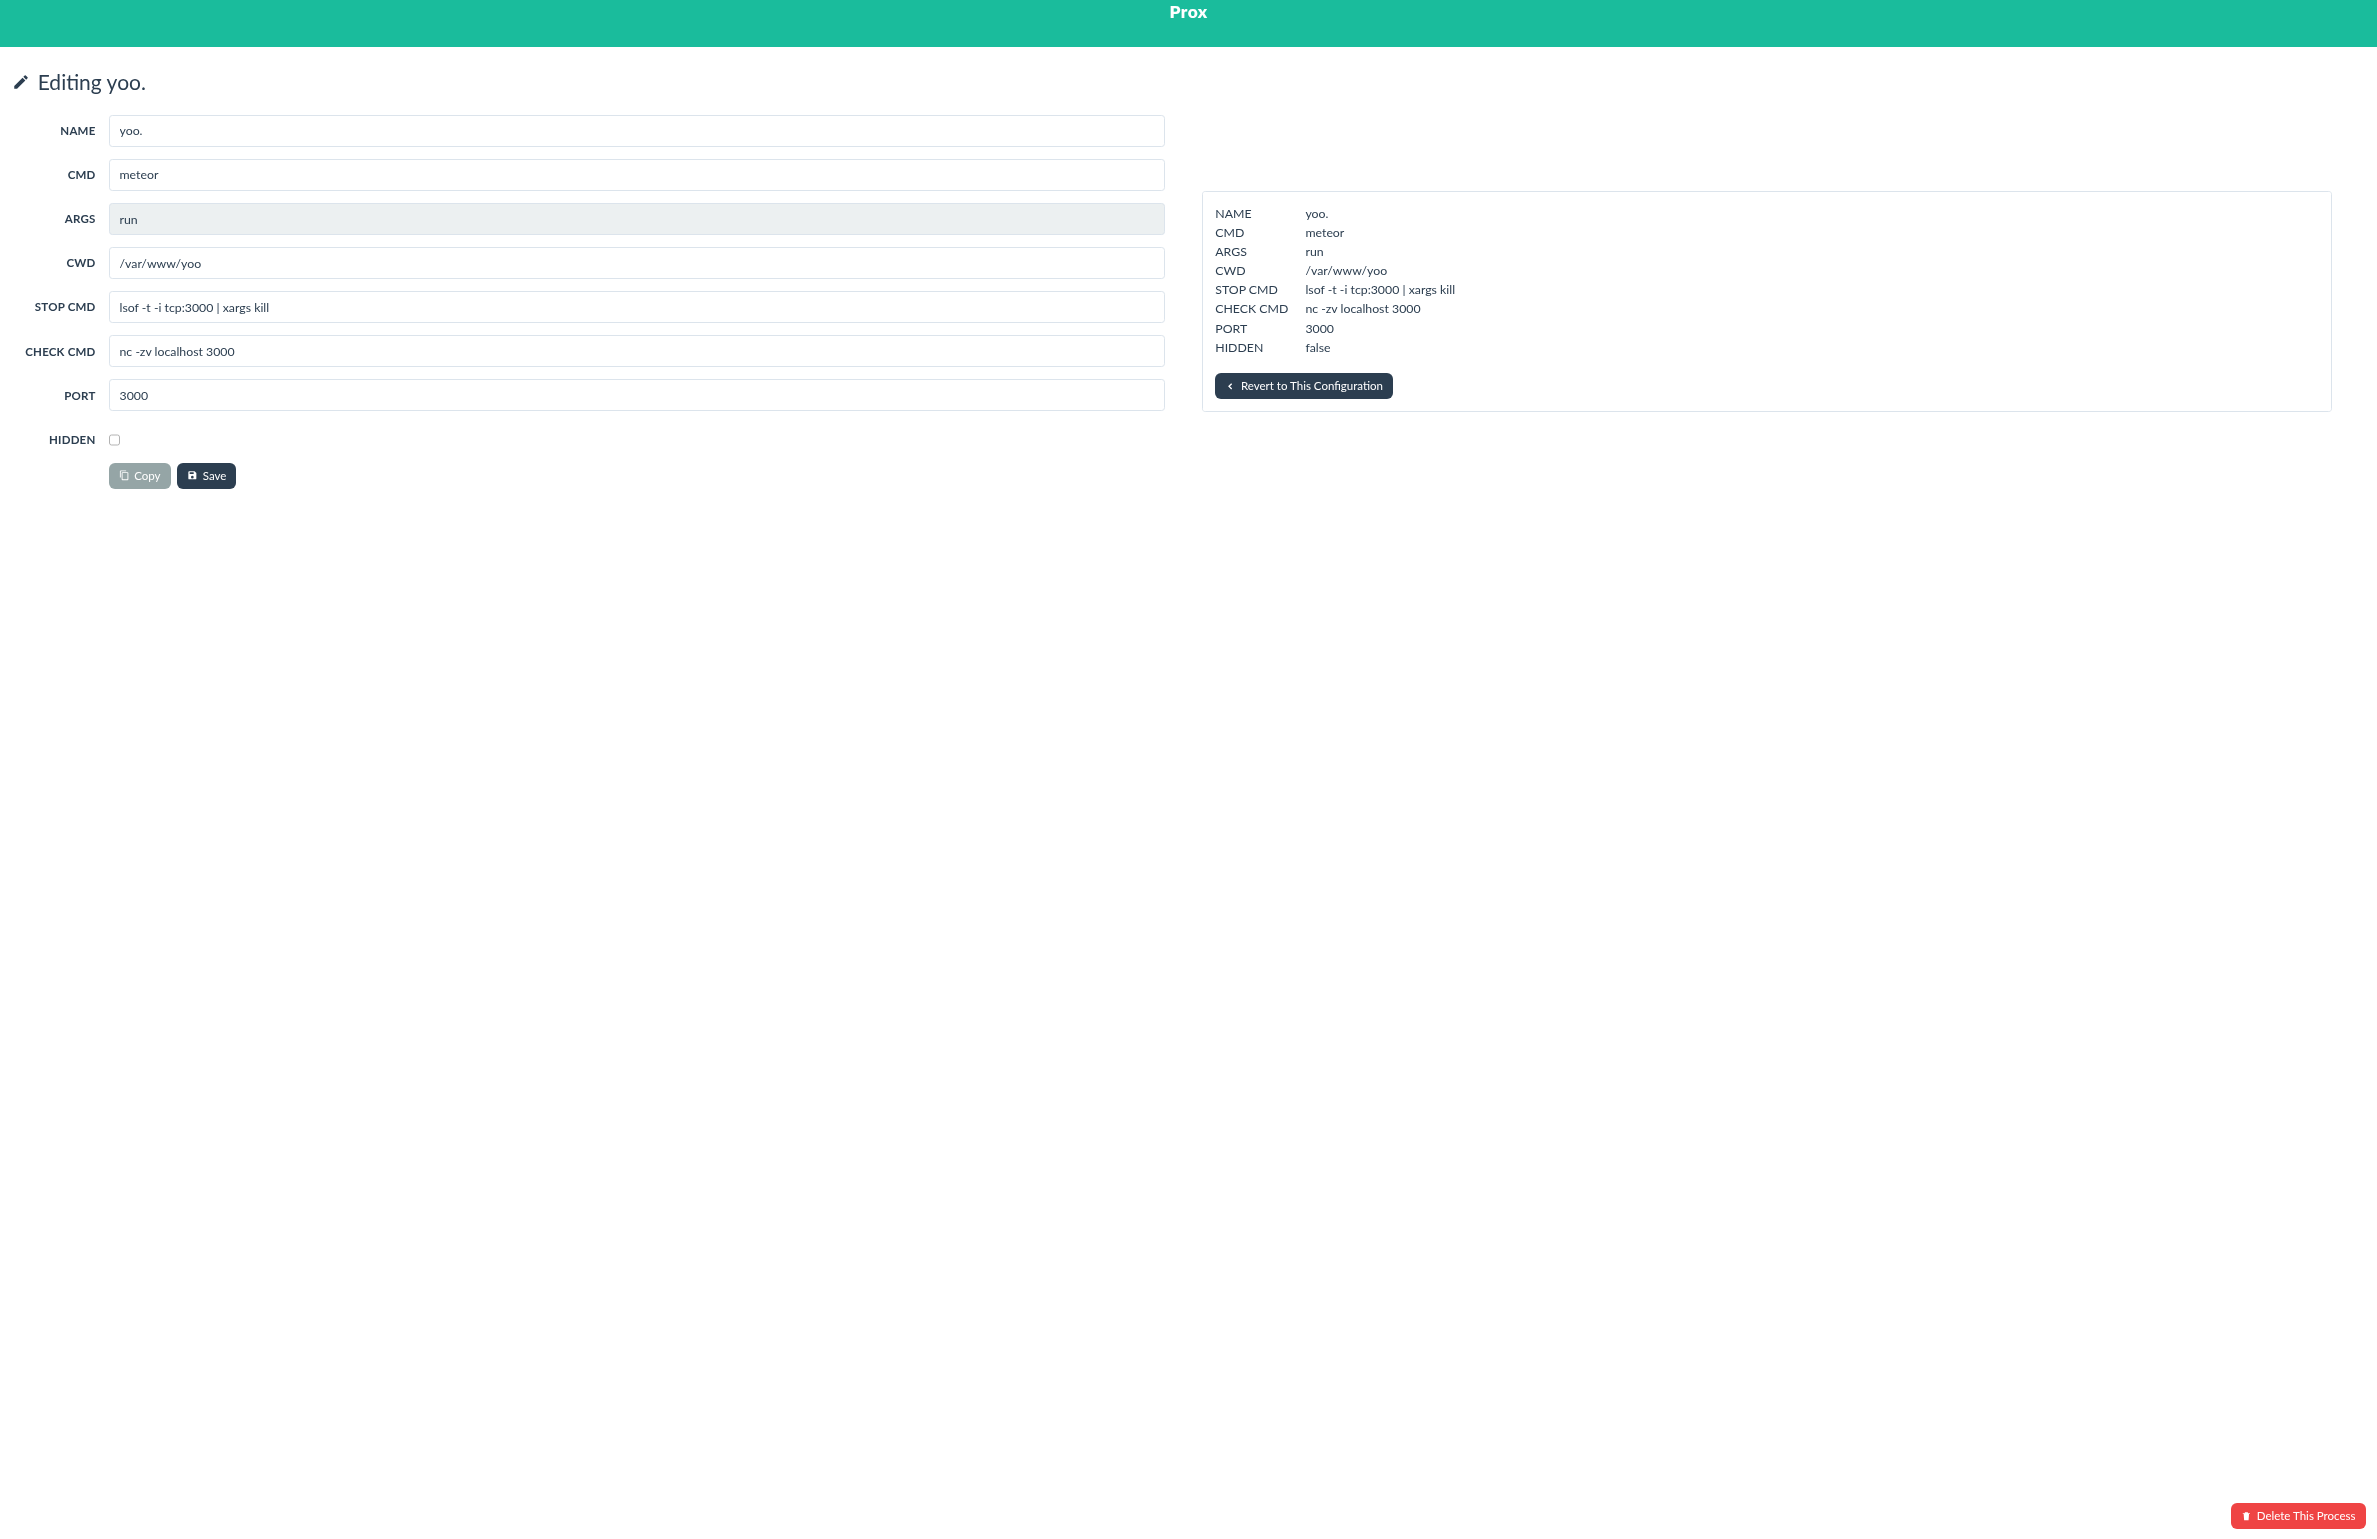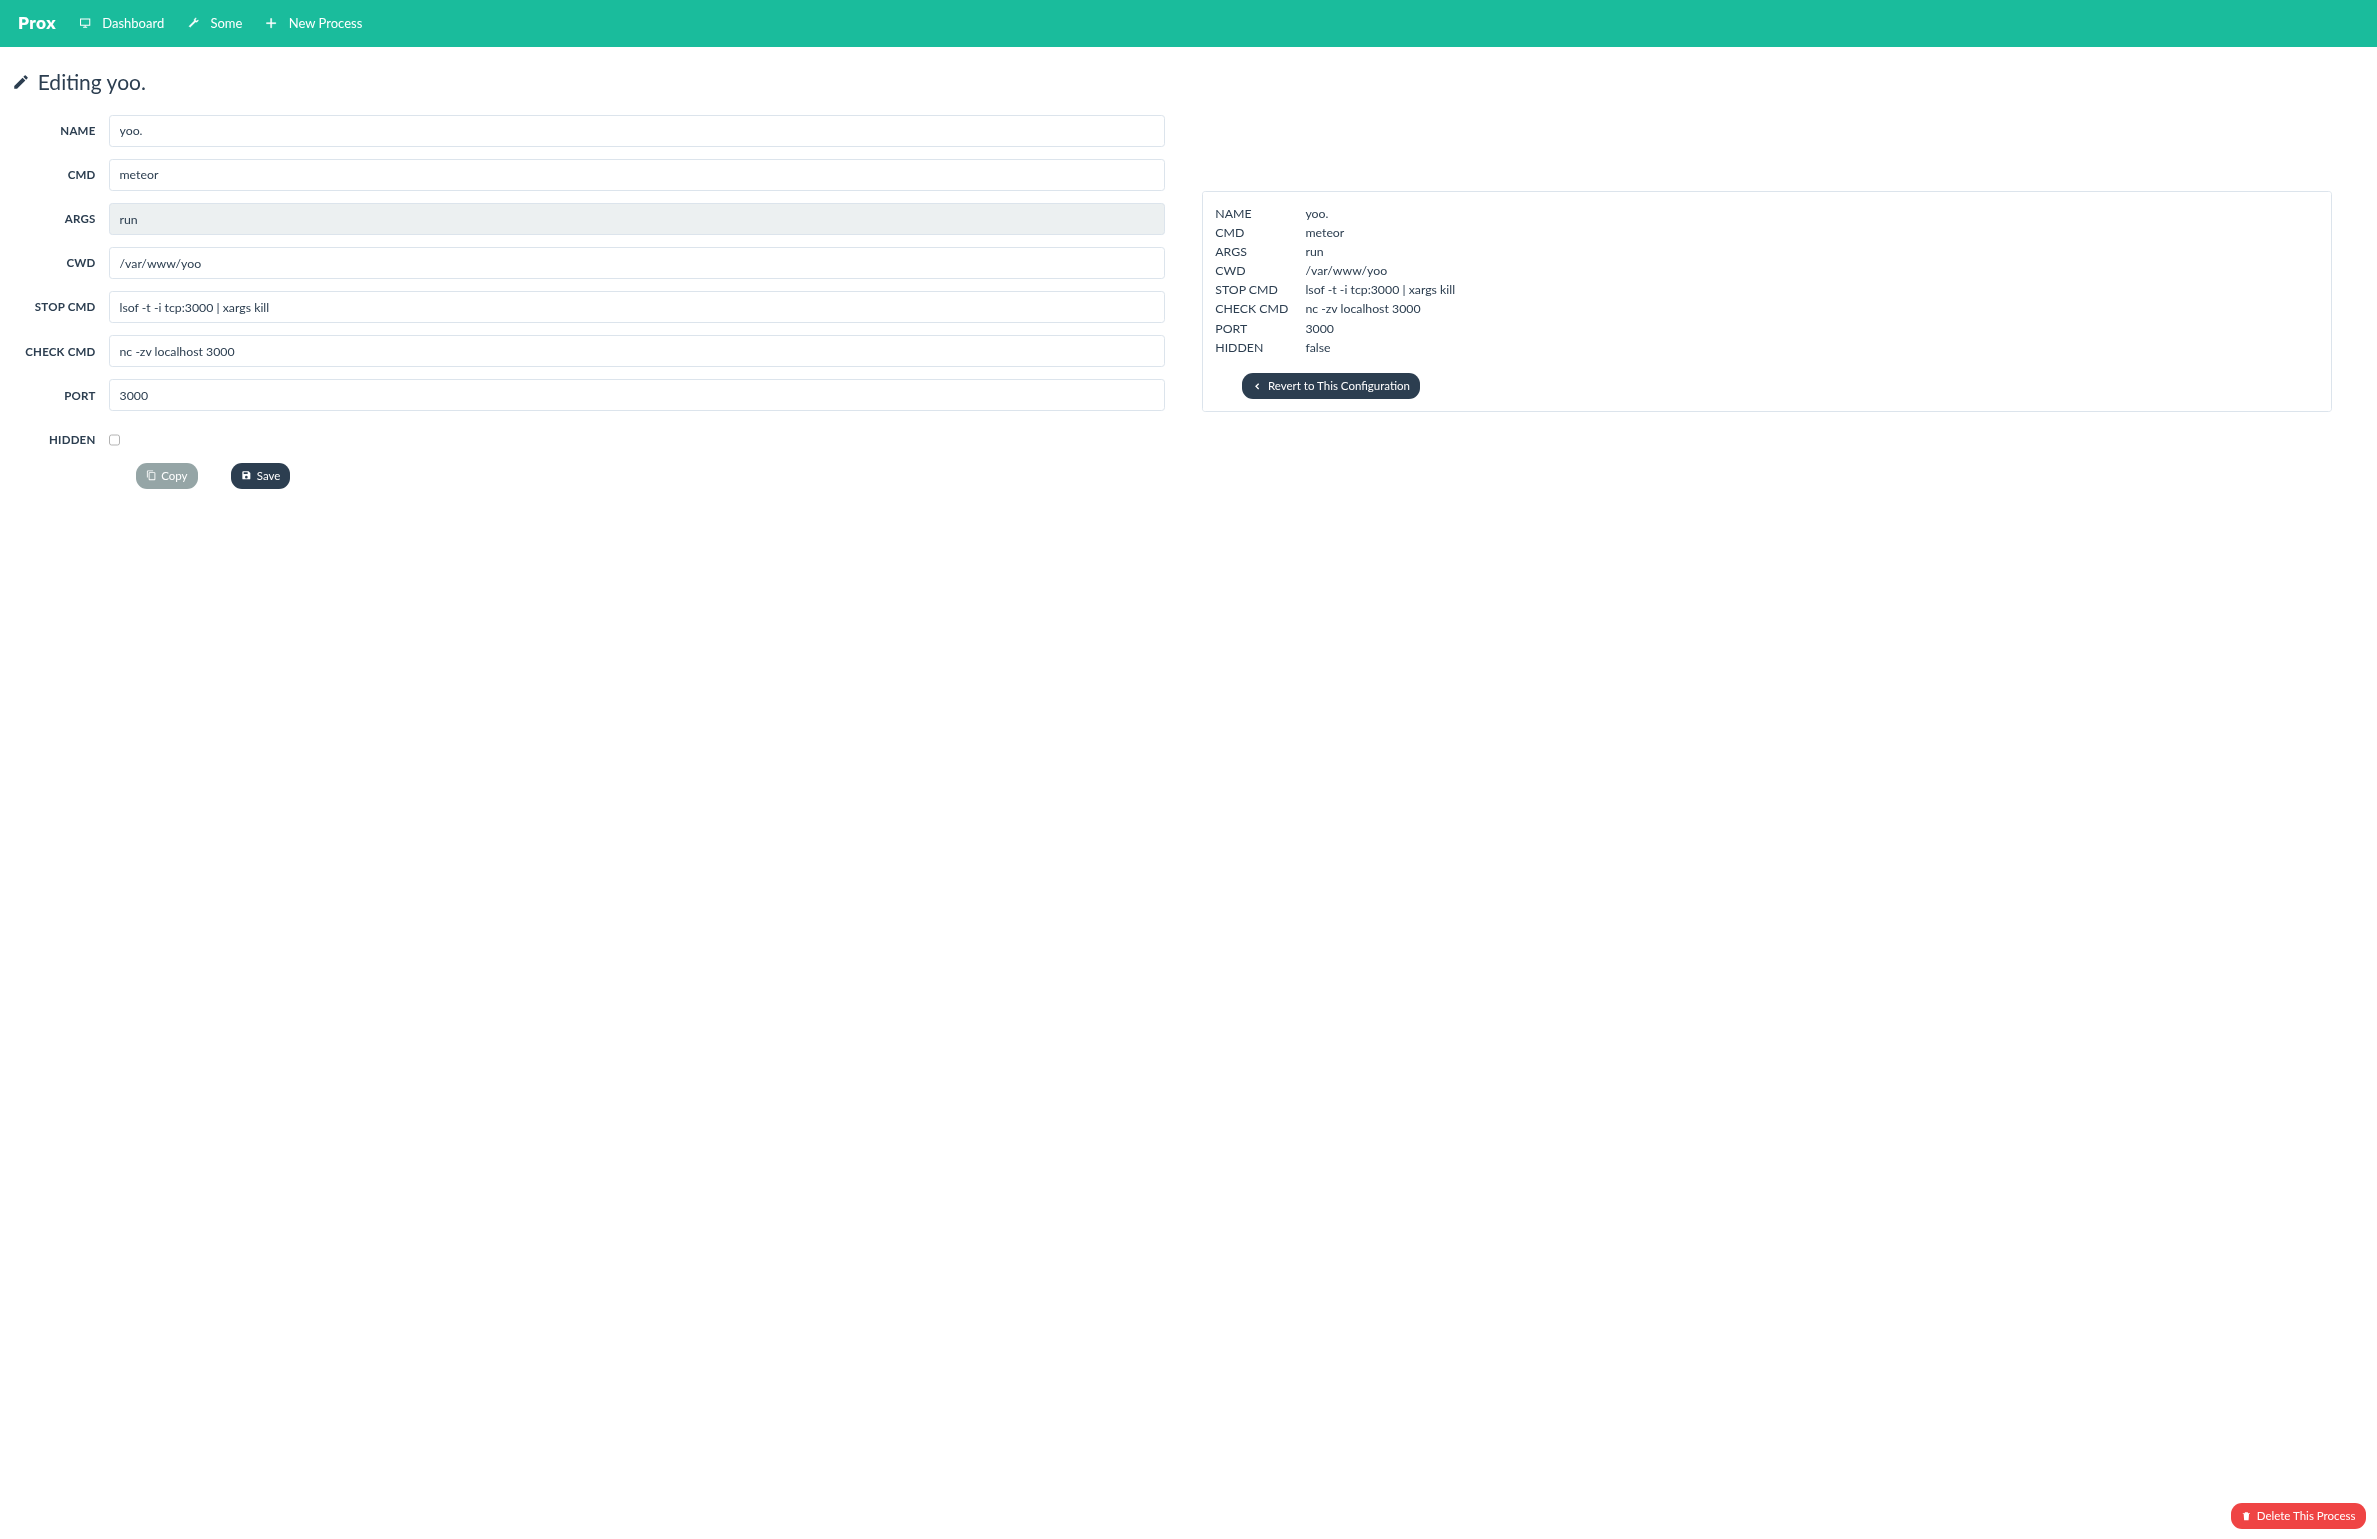--- a/index.html
+++ b/index.html
@@ -14,20 +14,21 @@
 
   
   .navbar {
     background: #1abc9c;
     color: #fff;
     display: flex;
     align-items: center;
     height: 47px;
     padding: 0 18px;
     gap: 23px;
+    flex-direction: column;
   }
   .navbar .brand {
     font-weight: 800;
     font-size: 17.3px;
     letter-spacing: 0.4px;
   }
   .navbar a.nav-link {
     color: #fff;
     text-decoration: none;
     font-weight: 400;
@@ -105,28 +106,27 @@
     accent-color: #bdc3c7;
     opacity: .55;
   }
 
   
   .btn {
     display: inline-flex;
     align-items: center;
     gap: 5px;
     border: none;
-    border-radius: 11px;
+    border-radius: 6px;
     padding: 6.6px 10px;
     font-size: 11.5px;
     font-weight: 400;
     color: #fff;
     cursor: pointer;
     font-family: inherit;
-    margin-left: 27px;
   }
   .btn svg { width: 10.7px; height: 10.7px; fill: currentColor; }
   .btn-gray   { background: #95a5a6; }
   .btn-dark   { background: #2c3e50; }
   .btn-danger { background: #ef4444; }
 
   .btn-bar { margin-left: 97px; display: flex; gap: 6.6px; margin-top: 5px; }
 
   
   .panel {

